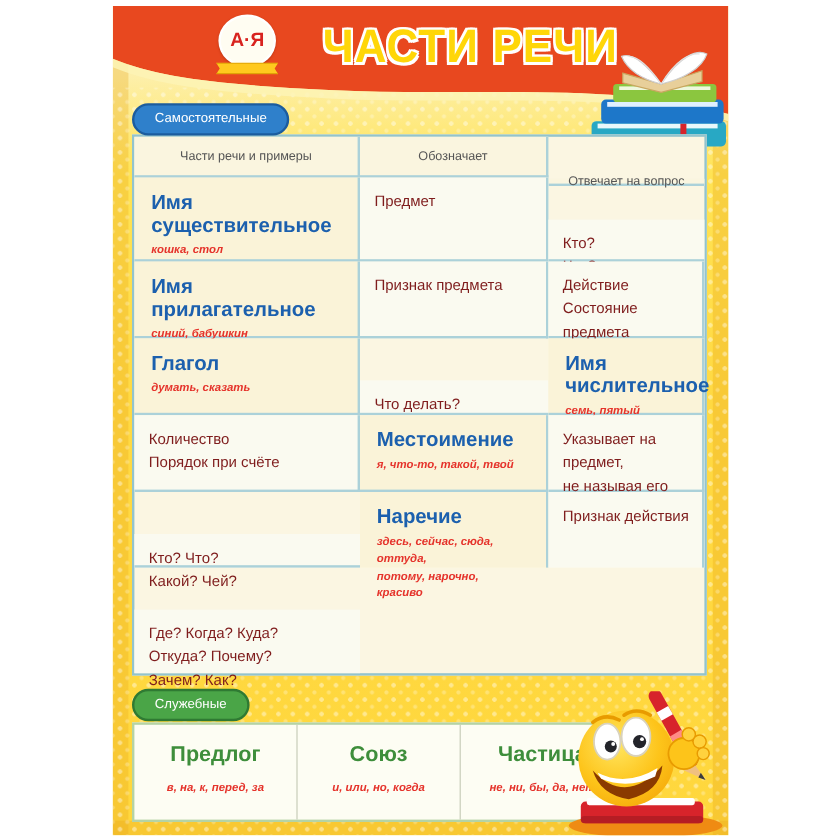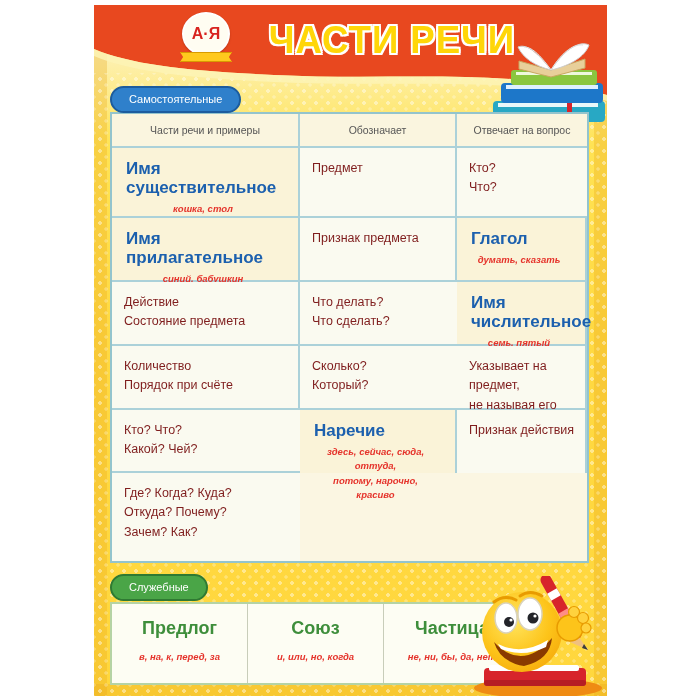--- a/index.html
+++ b/index.html
@@ -53,30 +53,30 @@
   .badge-blue{left:16px;top:81px;background:#2f80cb;border:2.5px solid #1c5c9e;}
   .badge-green{left:16px;top:569px;background:#4aa547;border:2.5px solid #2f7a33;}
 
   .main-table{
     position:absolute;left:16px;top:107px;z-index:3;width:479px;
     background:#fbf6e2;border:2px solid #93c4cd;box-sizing:border-box;
     display:grid;grid-template-columns:188px 157px 130px;
     grid-template-rows:34px 70px 64px 64px 64px 63px 88px;
   }
   .cell{box-sizing:border-box;border-right:2px solid #abd1d9;border-bottom:2px solid #abd1d9;}
-  .cell.lastcol{border-right:none;}
+  .cell.lastcol{border-right:none;margin-top:35px;}
   .cell.lastrow{border-bottom:none;}
   .cell.head{
     background:#faf5df;display:flex;align-items:center;justify-content:center;
     font-size:10.5px;color:#555;padding:2px;text-align:center;
   }
   .cell.name{background:#faf3d8;padding:11px 18px 0 14px;}
   .cell.mid,.cell.q{background:#fafaf0;padding:11px 6px 0 12px;}
   .pos-name{color:#1c60ae;font-weight:bold;font-size:17px;line-height:1.12;white-space:pre-line;}
-  .pos-ex{color:#e5332b;font-weight:bold;font-style:italic;font-size:9.5px;margin-top:5px;line-height:1.5;white-space:pre-line;text-align:center;}
+  .pos-ex{color:#e5332b;font-weight:bold;font-style:italic;font-size:9.5px;margin-top:5px;line-height:1.5;white-space:pre-line;}
   .mid-text,.q-text{font-size:12.5px;color:#7f1d1d;line-height:1.55;white-space:pre-line;}
 
   .aux-table{
     position:absolute;left:16px;top:597px;z-index:3;width:412px;height:83px;
     background:#fdfdf3;border:2px solid #b5d3a4;box-sizing:border-box;
     display:grid;grid-template-columns:1fr 1fr 1fr;
   }
   .aux-cell{box-sizing:border-box;border-right:1.5px solid #c8cdb9;text-align:center;padding-top:14px;}
   .aux-cell.lastcol{border-right:none;}
   .aux-name{color:#3e8e3b;font-weight:bold;font-size:18px;}
@@ -138,46 +138,46 @@
       </div>
 
     <div class="cell name">
       <div class="pos-name">Имя прилагательное</div>
       <div class="pos-ex">синий, бабушкин</div>
     </div>
     <div class="cell mid">
         <div class="mid-text">Признак предмета</div>
       </div>
 
+    <div class="cell mid">
+        <div class="mid-text">Действие
+Состояние предмета</div>
+      </div>
     <div class="cell name">
       <div class="pos-name">Глагол</div>
       <div class="pos-ex">думать, сказать</div>
     </div>
-    <div class="cell mid">
-        <div class="mid-text">Действие
-Состояние предмета</div>
-      </div>
     <div class="cell q lastcol">
         <div class="q-text">Что делать?
 Что сделать?</div>
       </div>
 
     <div class="cell name">
       <div class="pos-name">Имя числительное</div>
       <div class="pos-ex">семь, пятый</div>
     </div>
     <div class="cell mid">
         <div class="mid-text">Количество
 Порядок при счёте</div>
       </div>
-    <div class="cell q lastcol">
-        <div class="q-text">Сколько?
-Который?</div>
-      </div>
-
+
+    <div class="cell name">
+      <div class="pos-name">Местоимение</div>
+      <div class="pos-ex">я, что-то, такой, твой</div>
+    </div>
     <div class="cell mid">
         <div class="mid-text">Указывает на предмет,
 не называя его</div>
       </div>
     <div class="cell q lastcol">
         <div class="q-text">Кто? Что?
 Какой? Чей?</div>
       </div>
 
     <div class="cell name lastrow">

